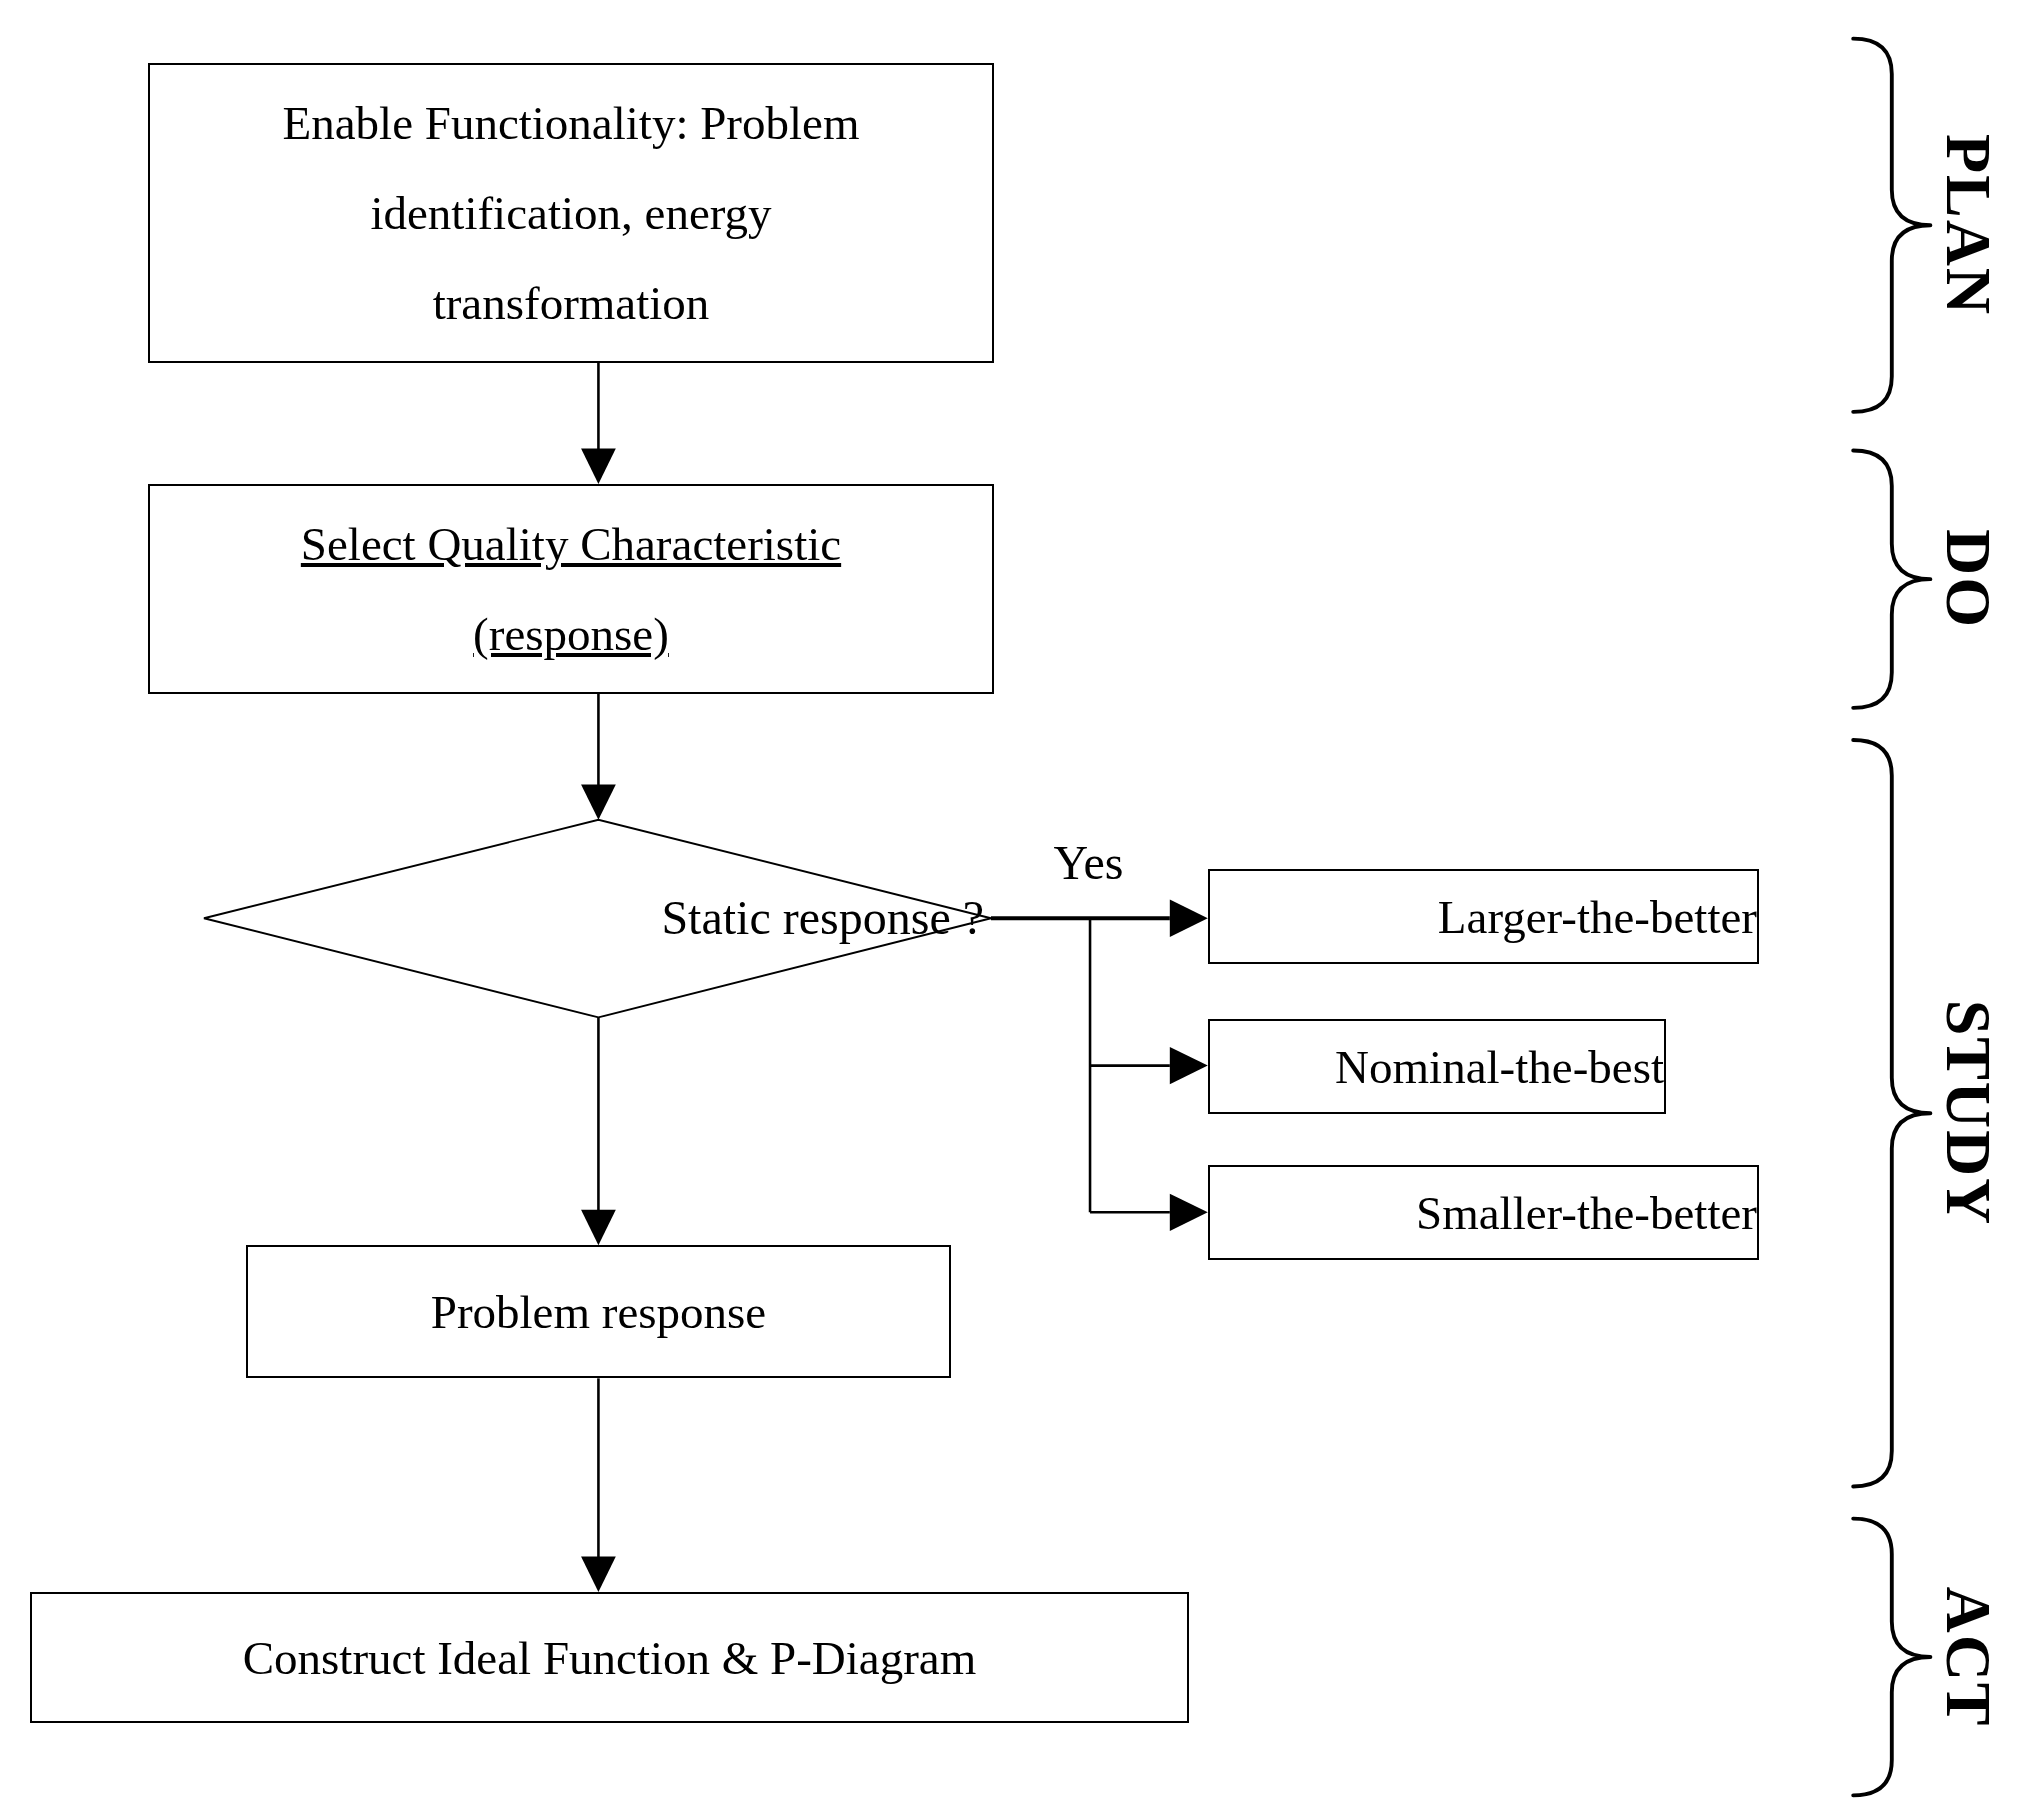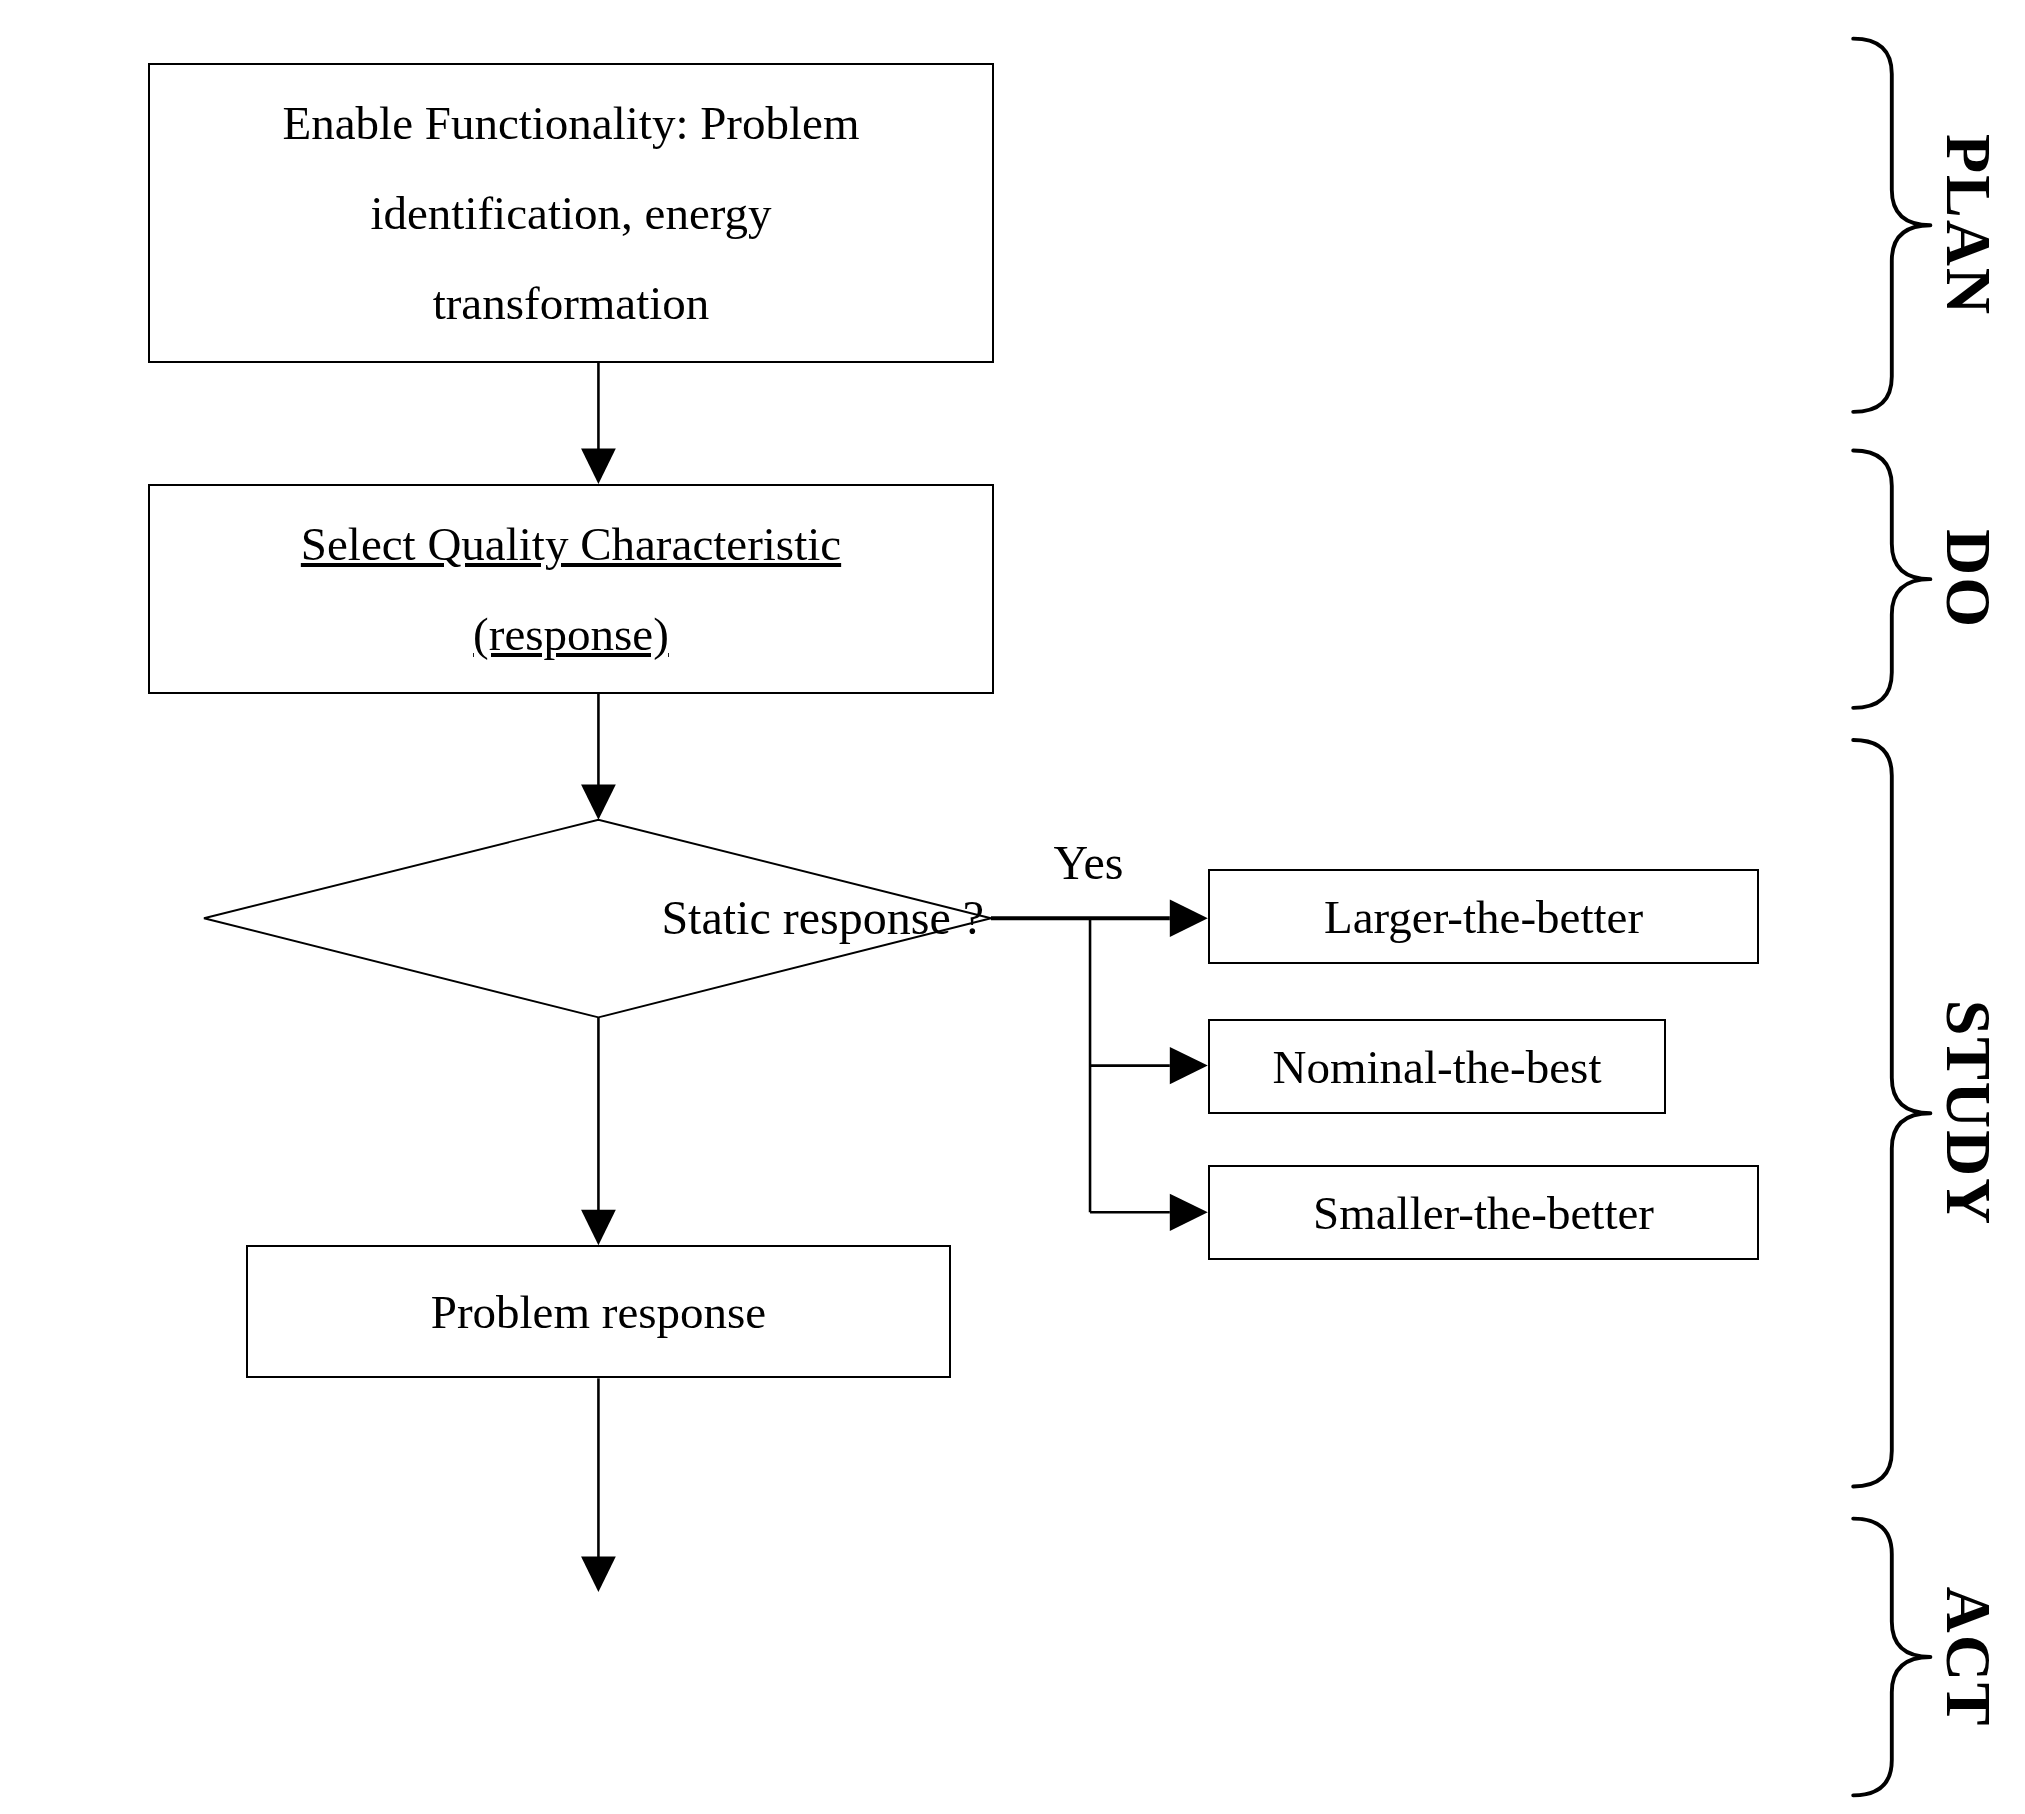--- a/index.html
+++ b/index.html
@@ -25,21 +25,21 @@
     display: flex;
     flex-direction: column;
     align-items: center;
     justify-content: center;
     text-align: center;
     font-size: 47px;
     line-height: 90px;
     white-space: nowrap;
   }
   .side-box {
-    align-items: center;
+    align-items: flex-end;
     text-align: left;
   }
   .floating-label {
     position: absolute;
     font-size: 48px;
     line-height: 51px;
     white-space: nowrap;
   }
   .decision-label {
     position: absolute;
@@ -120,20 +120,23 @@
     <div>Nominal-the-best</div>
   </div>
   <div class="box side-box" style="left:1208px; top:1165px; width:551px; height:95px;">
     <div>Smaller-the-better</div>
   </div>
 
   <div class="box" style="left:246px; top:1245px; width:705px; height:133px;">
     <div>Problem response</div>
   </div>
 
+  <div class="box" style="left:30px; top:1592px; width:1159px; height:131px;">
+    <div>Construct Ideal Function &amp; P-Diagram</div>
+  </div>
 
   <div class="phase-label" style="left:1968px; top:225px;">PLAN</div>
   <div class="phase-label" style="left:1968px; top:579px;">DO</div>
   <div class="phase-label" style="left:1968px; top:1113px;">STUDY</div>
   <div class="phase-label" style="left:1968px; top:1657px;">ACT</div>
 
 </div>
 
 
 </body></html>

